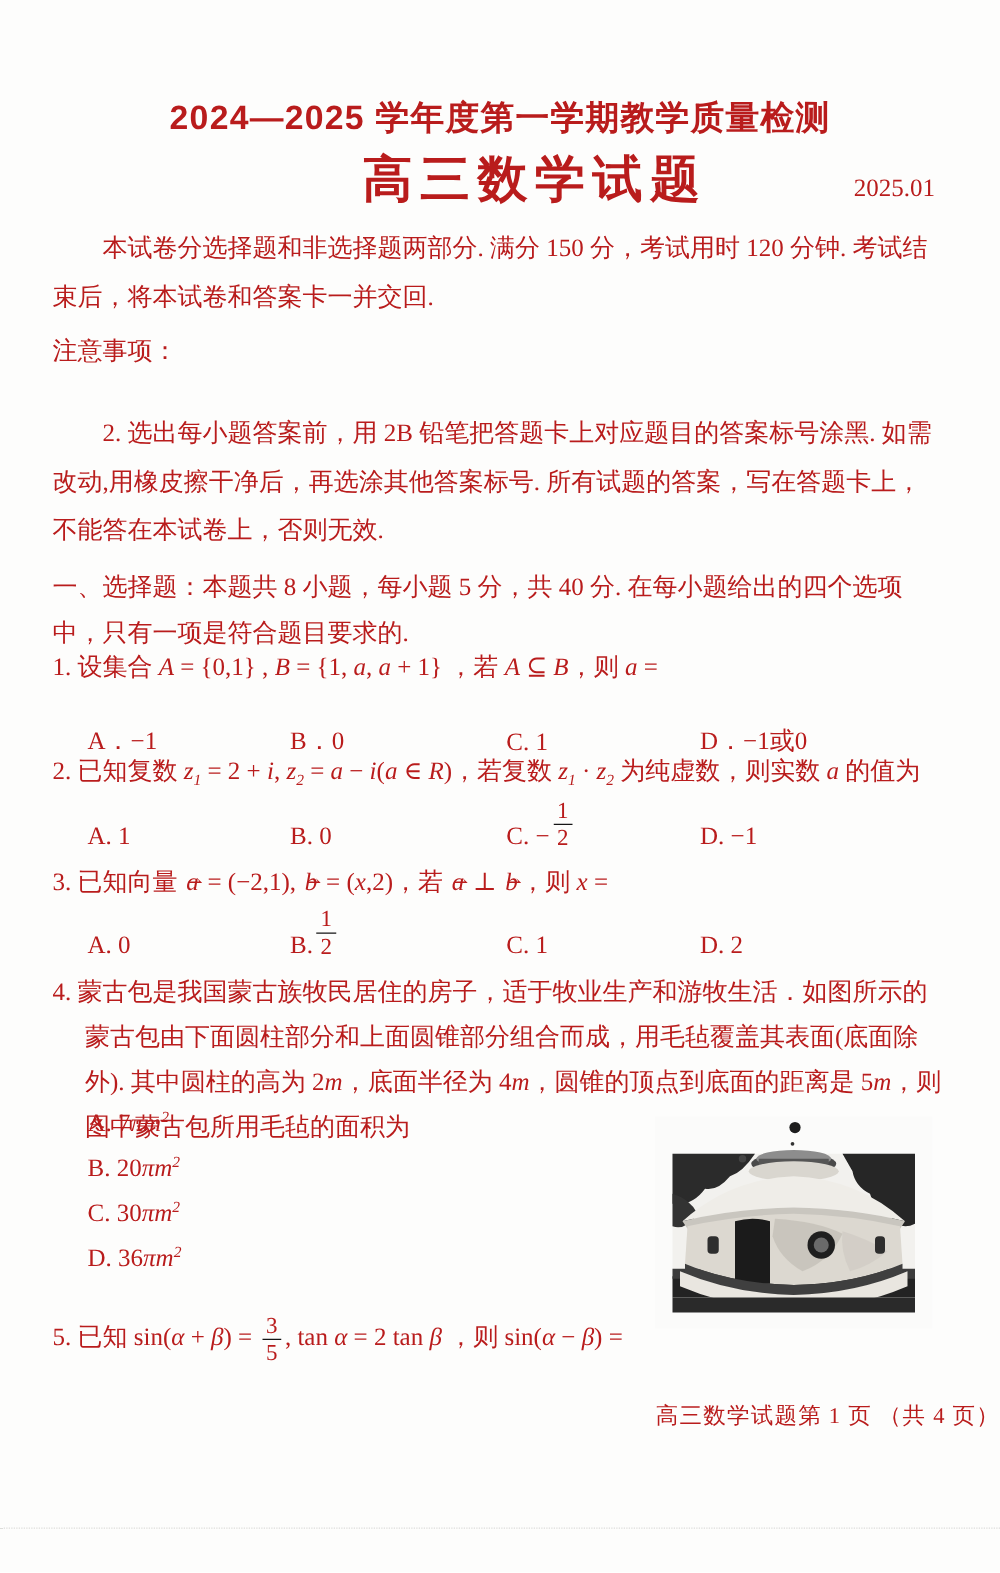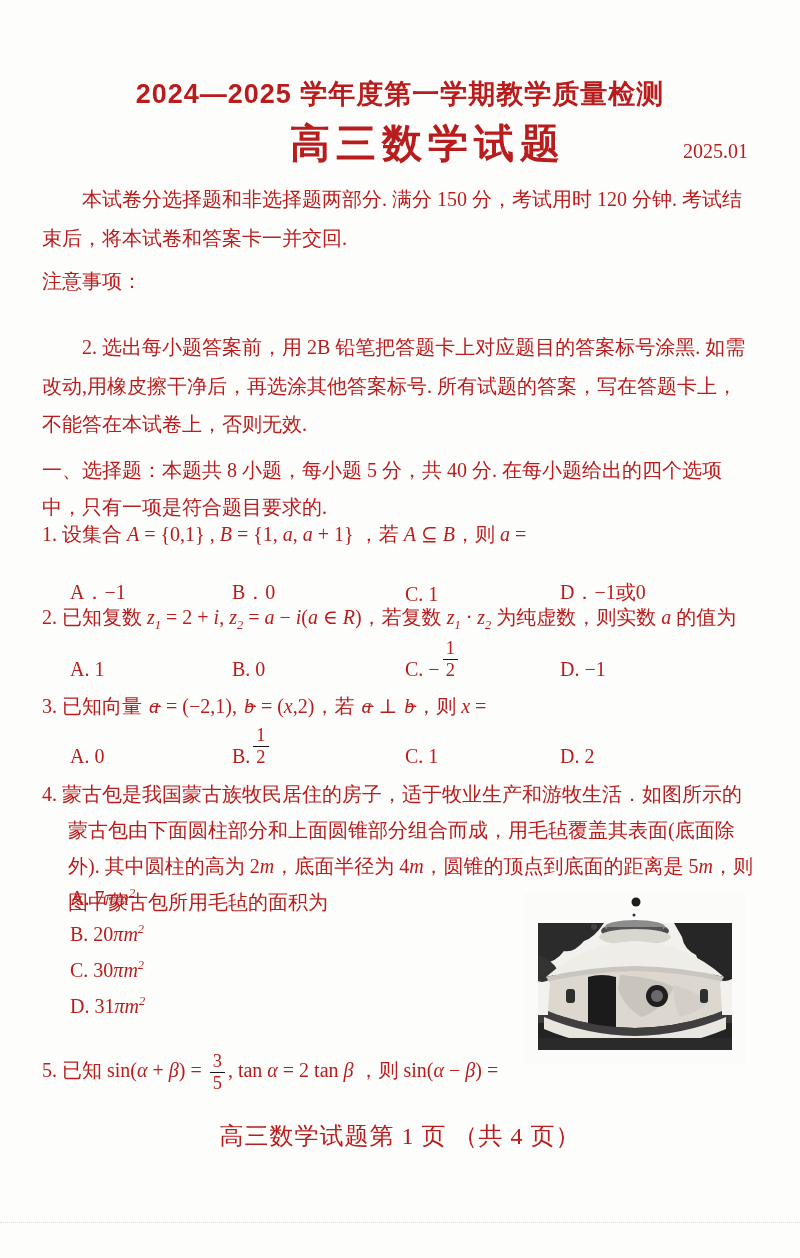--- a/index.html
+++ b/index.html
@@ -27,21 +27,21 @@
   .La{left:70px;}  .Lb{left:232px;} .Lc{left:405px;} .Ld{left:560px;}
   .opt-col{left:70px;font-size:20px;white-space:nowrap;}
   .it{font-style:italic;}
   sub{font-size:0.62em;}
   sup{font-size:0.62em;}
   .frac{display:inline-flex;flex-direction:column;align-items:center;vertical-align:middle;line-height:1.15;font-size:0.92em;margin:0 3px;}
   .frac .fden{border-top:1.6px solid #151515;}
   .frac .fnum,.frac .fden{padding:0 3px;text-indent:0;}
   .vec{position:relative;font-style:italic;margin:0 2px;}
   .vec .arr{position:absolute;left:1px;top:-0.62em;font-size:0.72em;font-style:normal;letter-spacing:0;}
-  .footer{font-size:24px;letter-spacing:1px;}
+  .footer{font-size:18px;letter-spacing:1px;text-align:right;}
   .scan-line{border-top:1px dotted #dcdcda;height:0;}
   .figure{border:0;}
 </style>
 </head>
 <body>
 
 <div class="page">
 
   <div class="abs center title1" style="top:76px;">2024—2025 学年度第一学期教学质量检测</div>
   <div class="abs center title2" style="top:116px;">高三数学试题</div>
@@ -106,21 +106,21 @@
       </span>
     <span class="opt Ld">
         <span>D. 2</span>
       </span>
   </div>
 
   <div class="abs para stem hang" style="top:776px;line-height:36px;"><span>4. 蒙古包是我国蒙古族牧民居住的房子，适于牧业生产和游牧生活．如图所示的蒙古包由下面圆柱部分和上面圆锥部分组合而成，用毛毡覆盖其表面(底面除外). 其中圆柱的高为 2</span><span class="it">m</span><span>，底面半径为 4</span><span class="it">m</span><span>，圆锥的顶点到底面的距离是 5</span><span class="it">m</span><span>，则图中蒙古包所用毛毡的面积为</span></div>
   <div class="abs opt-col" style="top:886px;"><span>A.  7</span><span class="it">π</span><span class="it">m<sup>2</sup></span></div>
   <div class="abs opt-col" style="top:922px;"><span>B.  20</span><span class="it">π</span><span class="it">m<sup>2</sup></span></div>
   <div class="abs opt-col" style="top:958px;"><span>C.  30</span><span class="it">π</span><span class="it">m<sup>2</sup></span></div>
-  <div class="abs opt-col" style="top:994px;"><span>D.  31</span><span class="it">π</span><span class="it">m<sup>2</sup></span></div>
+  <div class="abs opt-col" style="top:994px;"><span>D.  36</span><span class="it">π</span><span class="it">m<sup>2</sup></span></div>
 
   <div class="abs figure" style="top:893px;left:524px;width:222px;height:170px;">
     <svg width="222" height="170" viewBox="0 0 222 170" xmlns="http://www.w3.org/2000/svg">
       <rect x="0" y="0" width="222" height="170" fill="#fbfbfa"></rect>
 
       <circle cx="112" cy="9" r="4.5" fill="#1d1d1d"></circle>
       <circle cx="110" cy="22" r="1.5" fill="#333"></circle>
 
       <g>
 

